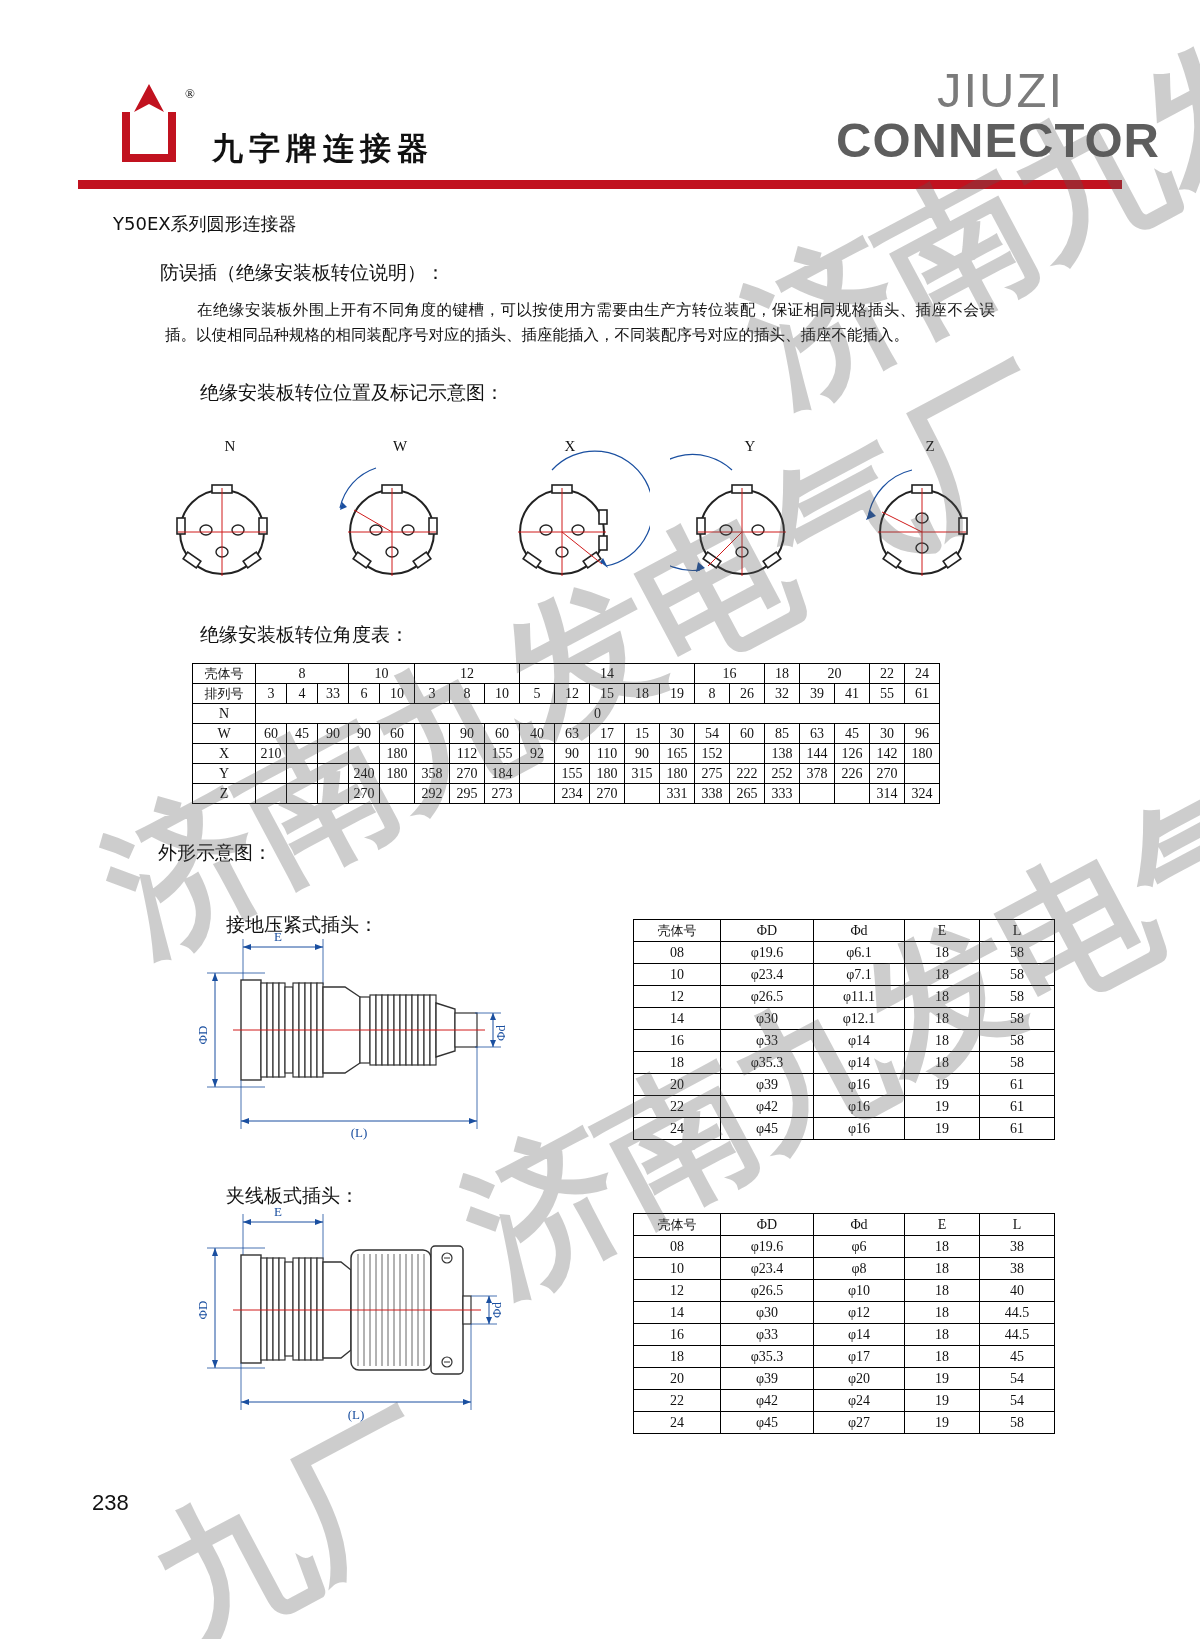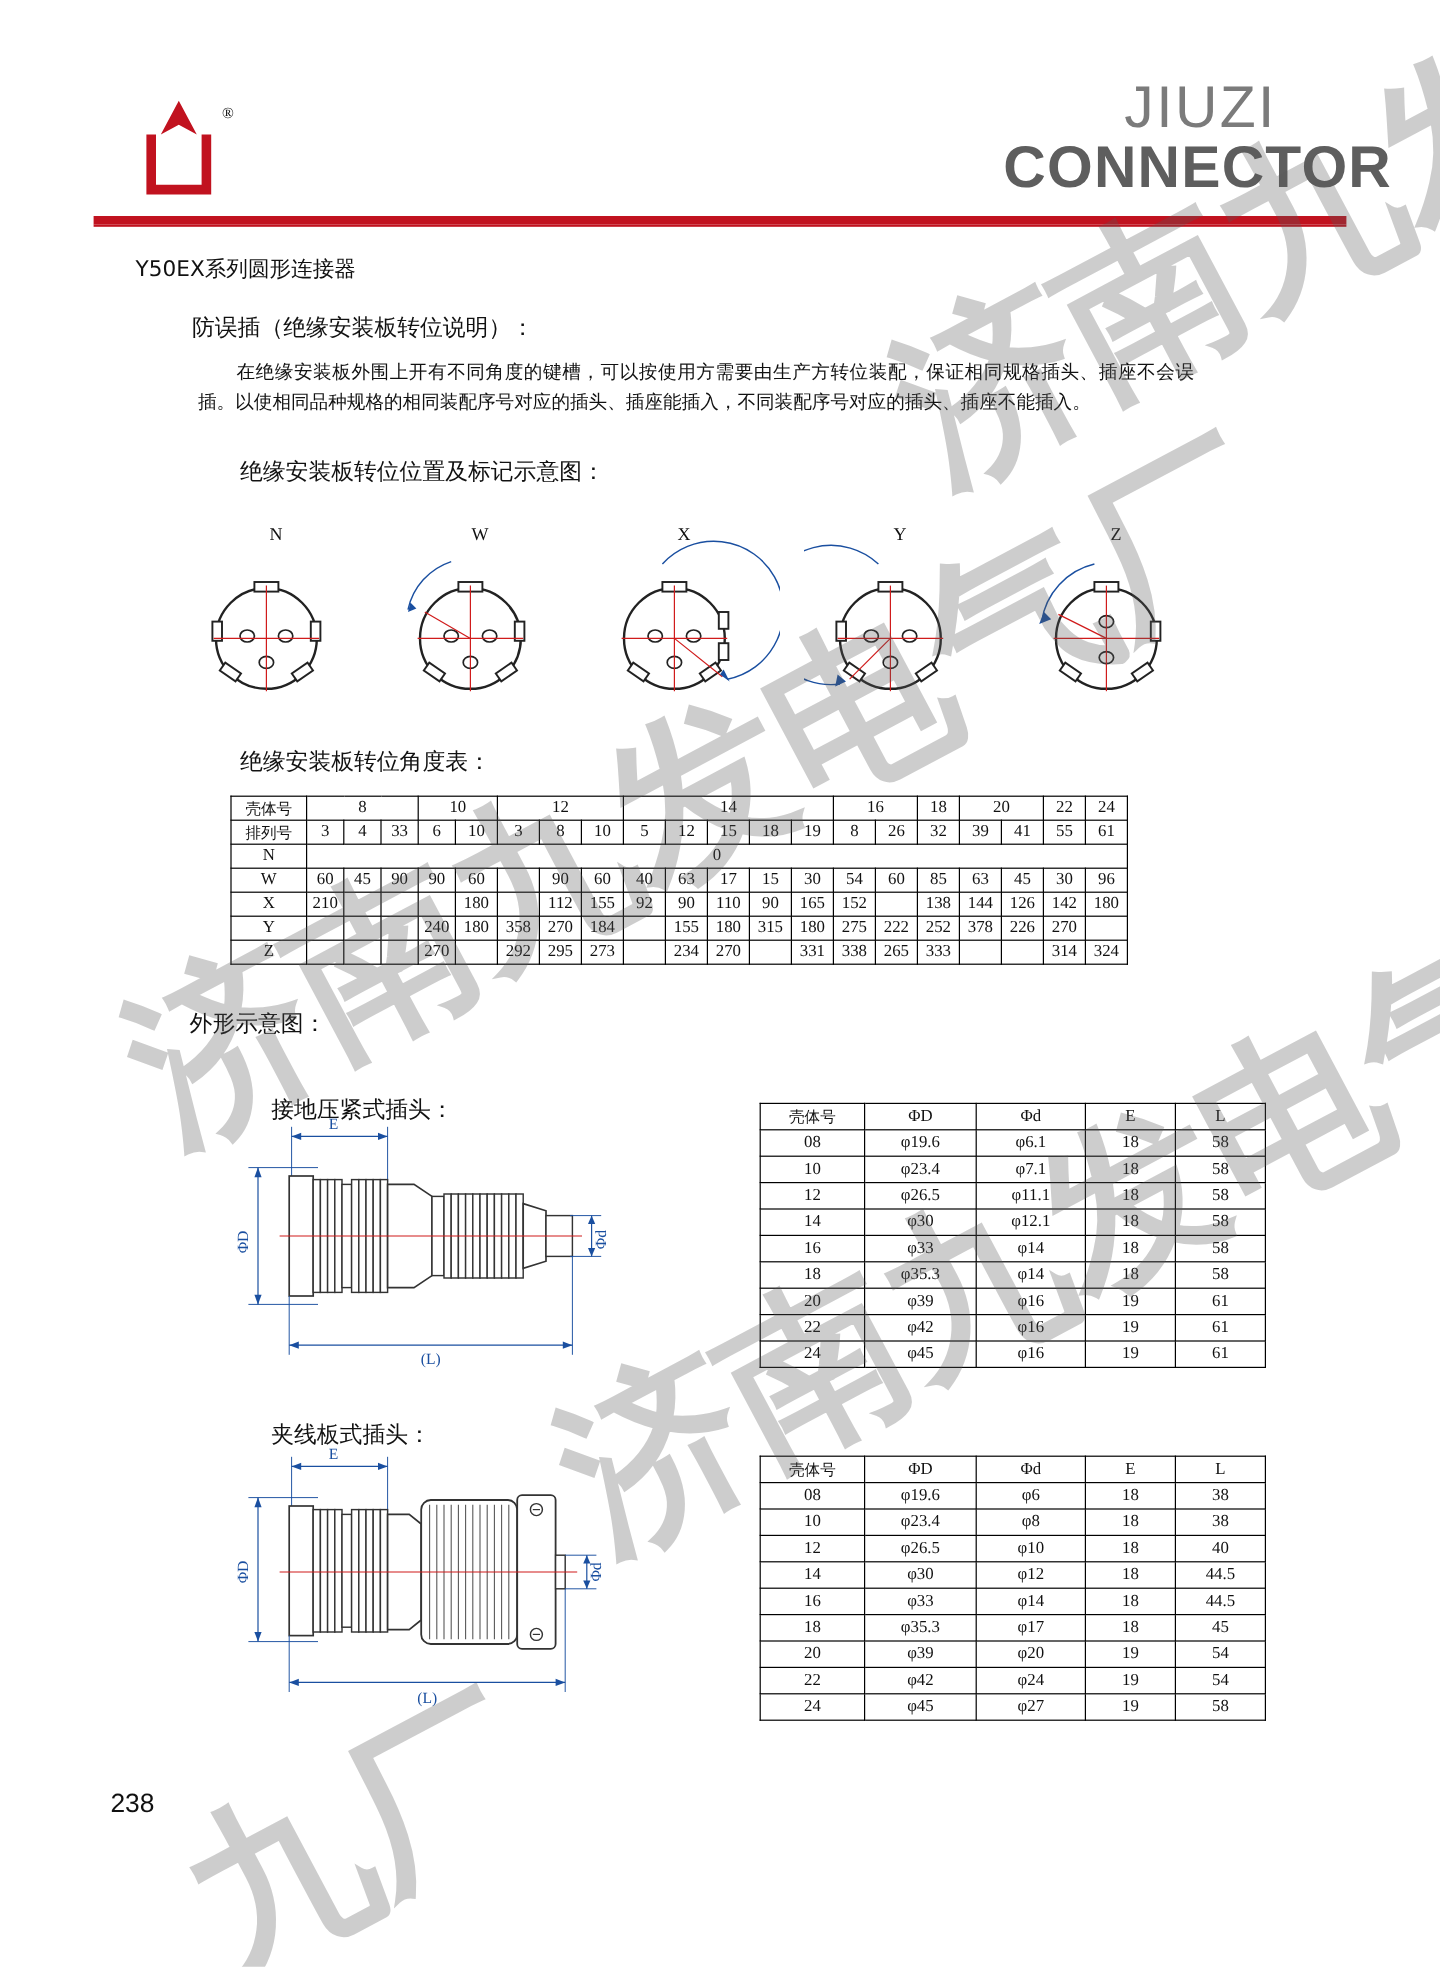--- a/index.html
+++ b/index.html
@@ -104,20 +104,21 @@
   <div class="header">
 
     <svg class="logo-mark" viewBox="0 0 78 84">
       <path d="M39 2 L54 30 L39 22 L24 30 Z" fill="#c1121f"></path>
       <path d="M12 30 L12 80 L66 80 L66 30 L58 30 L58 72 L20 72 L20 30 Z" fill="#c1121f"></path>
       <path d="M22 34 L34 62 L39 46 L44 62 L56 34 L49 34 L42 52 L39 38 L36 52 L29 34 Z" fill="#ffffff"></path>
       <circle cx="39" cy="55" r="0" fill="#fff"></circle>
     </svg>
     <div style="position:absolute;left:185px;top:86px;font-family:'Liberation Serif',serif;font-size:13px;color:#111;">®</div>
 
+    <div class="brand-cn">九字牌连接器</div>
     <div class="brand-en1">JIUZI</div>
     <div class="brand-en2">CONNECTOR</div>
     <div class="rule"></div>
   </div>
 
   <div class="h1">Y50EX系列圆形连接器</div>
   <div class="h2" style="left:160px;top:260px;text-align:right;">防误插（绝缘安装板转位说明）：</div>
   <div class="para">在绝缘安装板外围上开有不同角度的键槽，可以按使用方需要由生产方转位装配，保证相同规格插头、插座不会误插。以使相同品种规格的相同装配序号对应的插头、插座能插入，不同装配序号对应的插头、插座不能插入。</div>
   <div class="h2" style="left:200px;top:380px;">绝缘安装板转位位置及标记示意图：</div>
 

